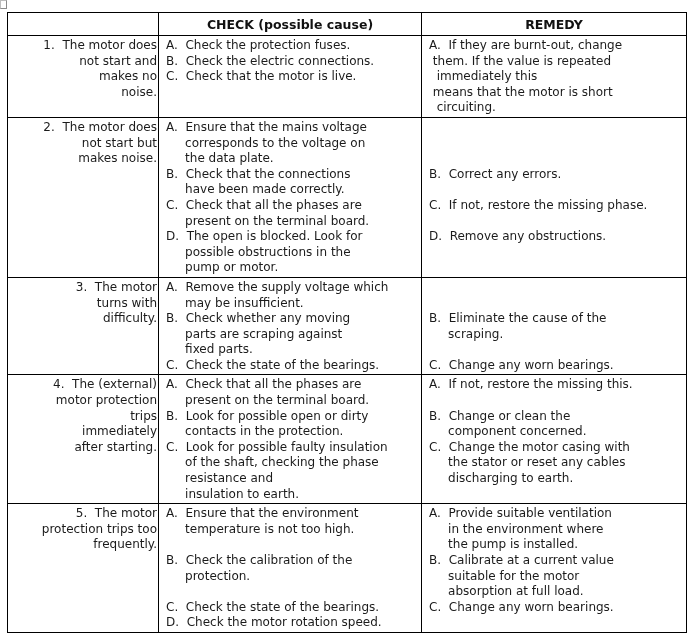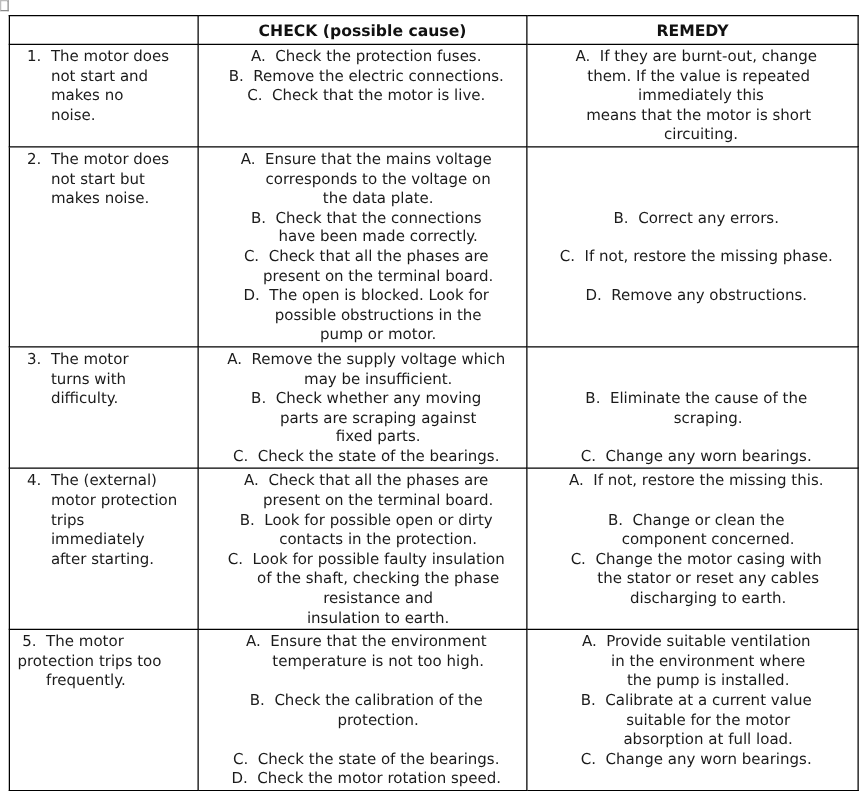--- a/index.html
+++ b/index.html
@@ -50,22 +50,22 @@
   }
   th {
     font-size: 12.5px;
     font-weight: bold;
     text-align: center;
     vertical-align: middle;
     height: 18px;
     color: #111111;
     padding: 2px 0;
   }
-  td.c1 { padding-left: 6px; }
-  td.c2, td.c3 { padding-left: 7px; text-align: center; }
+  td.c1 { padding-left: 6px; text-align: right; }
+  td.c2, td.c3 { padding-left: 7px; }
   .ln {
     white-space: pre;
     font-size: 12px;
     line-height: 15.6px;
     min-height: 15.6px;
   }
   tr.partial td {
     height: 14px;
   }
 </style>
@@ -91,21 +91,21 @@
     <tbody id="rows">
         <tr>
           <td class="c1">
             <div class="ln">  1.  The motor does</div>
             <div class="ln">       not start and</div>
             <div class="ln">       makes no</div>
             <div class="ln">       noise.</div>
           </td>
           <td class="c2">
             <div class="ln">A.  Check the protection fuses.</div>
-            <div class="ln">B.  Remove the electric connections.</div>
+            <div class="ln">B.  Check the electric connections.</div>
             <div class="ln">C.  Check that the motor is live.</div>
           </td>
           <td class="c3">
             <div class="ln">A.  If they are burnt-out, change</div>
             <div class="ln"> them. If the value is repeated</div>
             <div class="ln">  immediately this</div>
             <div class="ln"> means that the motor is short</div>
             <div class="ln">  circuiting.</div>
           </td>
         </tr>

